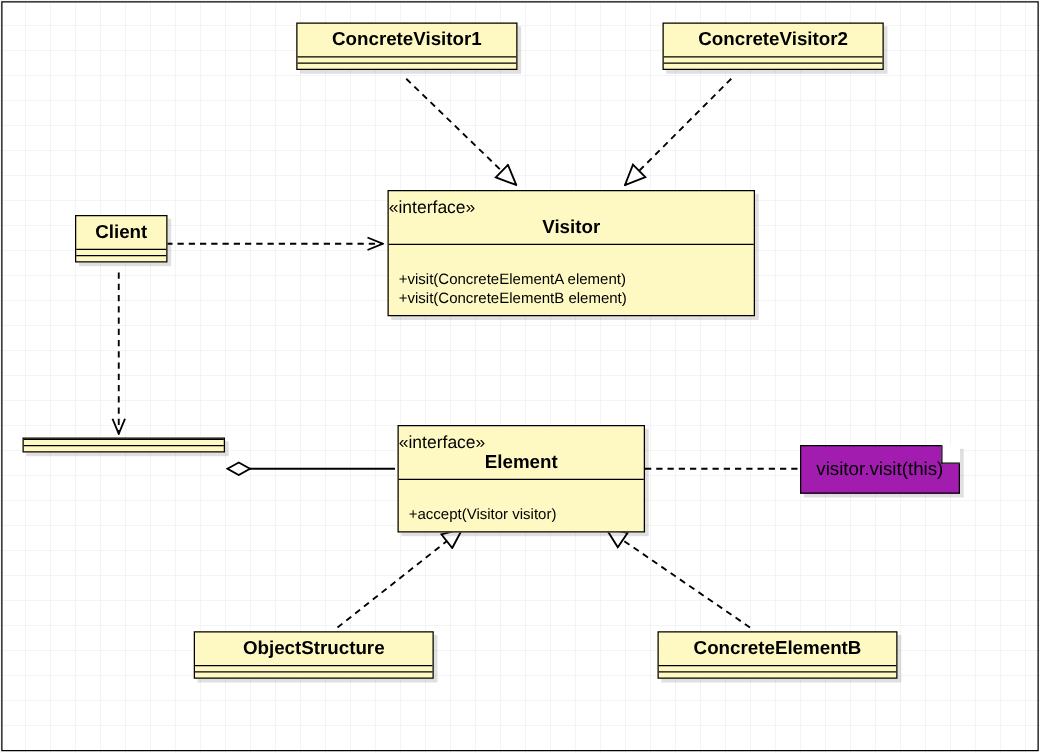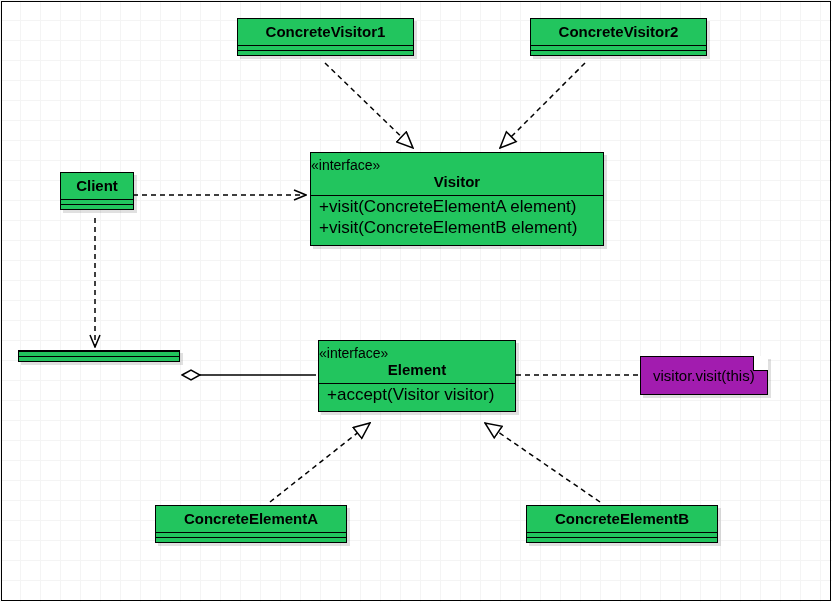--- a/index.html
+++ b/index.html
@@ -21,44 +21,44 @@
     background-size: 20px 20px;
   }
   .frame-border {
     position: absolute;
     top: 1px; left: 1px; right: 1px; bottom: 1px;
     border: 1px solid #000;
     pointer-events: none;
   }
   .umlbox {
     position: absolute;
-    background: #22c55e;
+    background: #fef9c3;
     border: 1.5px solid #000;
     box-shadow: 3px 3px 0 rgba(0,0,0,0.12);
     font-size: 15px;
   }
   .umlbox .name {
     font-weight: bold;
     text-align: center;
     padding: 4px 8px 5px 8px;
   }
   .umlbox .stereo {
     text-align: left;
     font-size: 14px;
     padding-top: 4px;
   }
   .umlbox .thinsep {
     border-top: 1.5px solid #000;
     height: 4px;
   }
   .umlbox .ops {
     border-top: 1.5px solid #000;
-    padding: 0 8px 6px 8px;
+    padding: 20px 8px 6px 8px;
     white-space: pre;
-    font-size: 17px;
+    font-size: 12px;
     line-height: 1.25;
   }
   .note {
     position: absolute;
     background: #a21caf;
     border: 1.5px solid #000;
     box-shadow: 3px 3px 0 rgba(0,0,0,0.12);
     font-size: 15px;
     padding: 10px 12px;
   }
@@ -154,21 +154,21 @@
   <div class="name" style="padding-top:0">Element</div>
   <div class="ops">+accept(Visitor visitor)</div>
 </div>
 
 <div class="note" style="left:640px; top:356px;">
   <span>visitor.visit(this)</span>
   <div class="fold"></div>
 </div>
 
 <div class="umlbox" style="left:155px; top:505px; width:190px;">
-  <div class="name">ConcreteElementA</div>
+  <div class="name">ObjectStructure</div>
   <div class="thinsep"></div>
   <div class="thinsep"></div>
 </div>
 
 <div class="umlbox" style="left:526px; top:505px; width:190px;">
   <div class="name">ConcreteElementB</div>
   <div class="thinsep"></div>
   <div class="thinsep"></div>
 </div>
 

